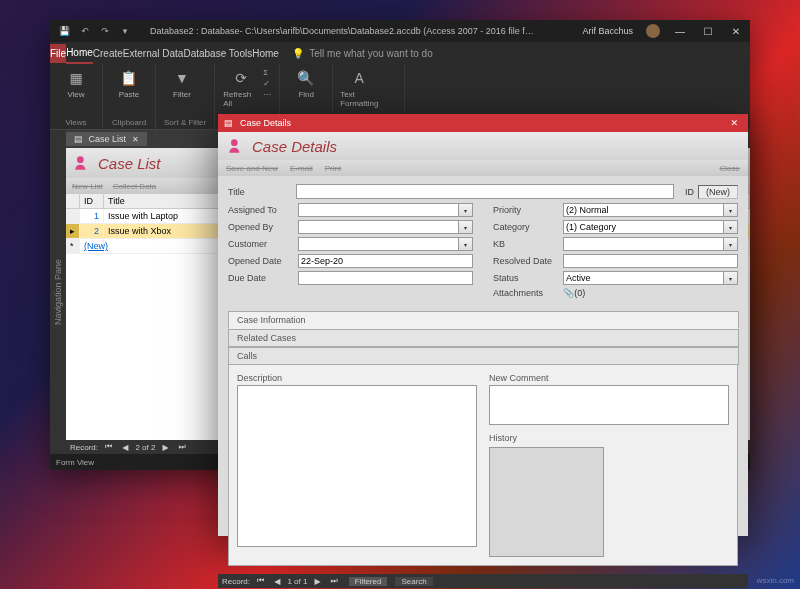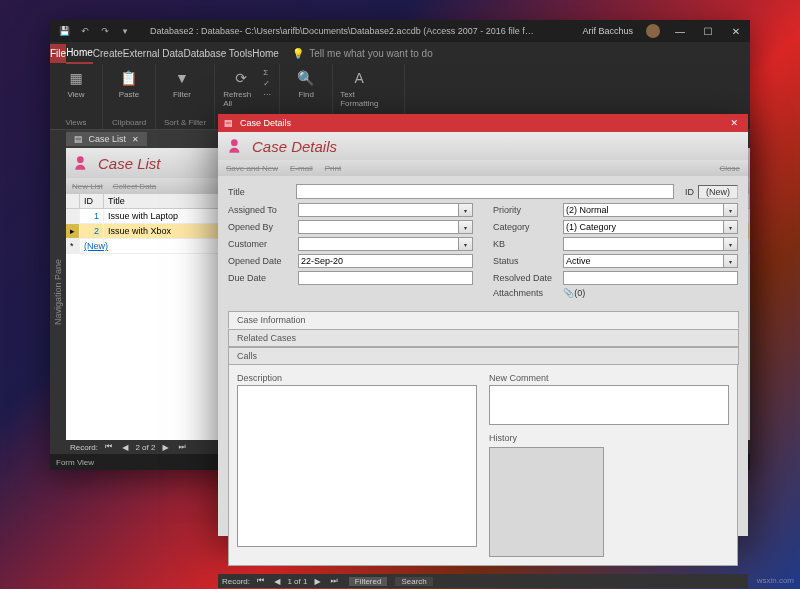--- a/index.html
+++ b/index.html
@@ -345,30 +345,30 @@
             </div>
           </div>
         <div class="frow">
             <div class="lbl">KB</div>
             <div class="combo">
               <input style="">
               <span class="dd">▾</span>
             </div>
           </div>
         <div class="frow">
+            <div class="lbl">Resolved Date</div>
+            <div class="combo">
+              <input style="">
+            </div>
+          </div>
+        <div class="frow">
             <div class="lbl">Status</div>
             <div class="combo">
               <input value="Active" style="">
               <span class="dd">▾</span>
-            </div>
-          </div>
-        <div class="frow">
-            <div class="lbl">Resolved Date</div>
-            <div class="combo">
-              <input style="">
             </div>
           </div>
         <div class="frow">
             <div class="lbl">Attachments</div>
             <div><span>📎</span><span>(0)</span></div>
           </div>
       </div>
     </div>
 
     <div class="tabstrip">

